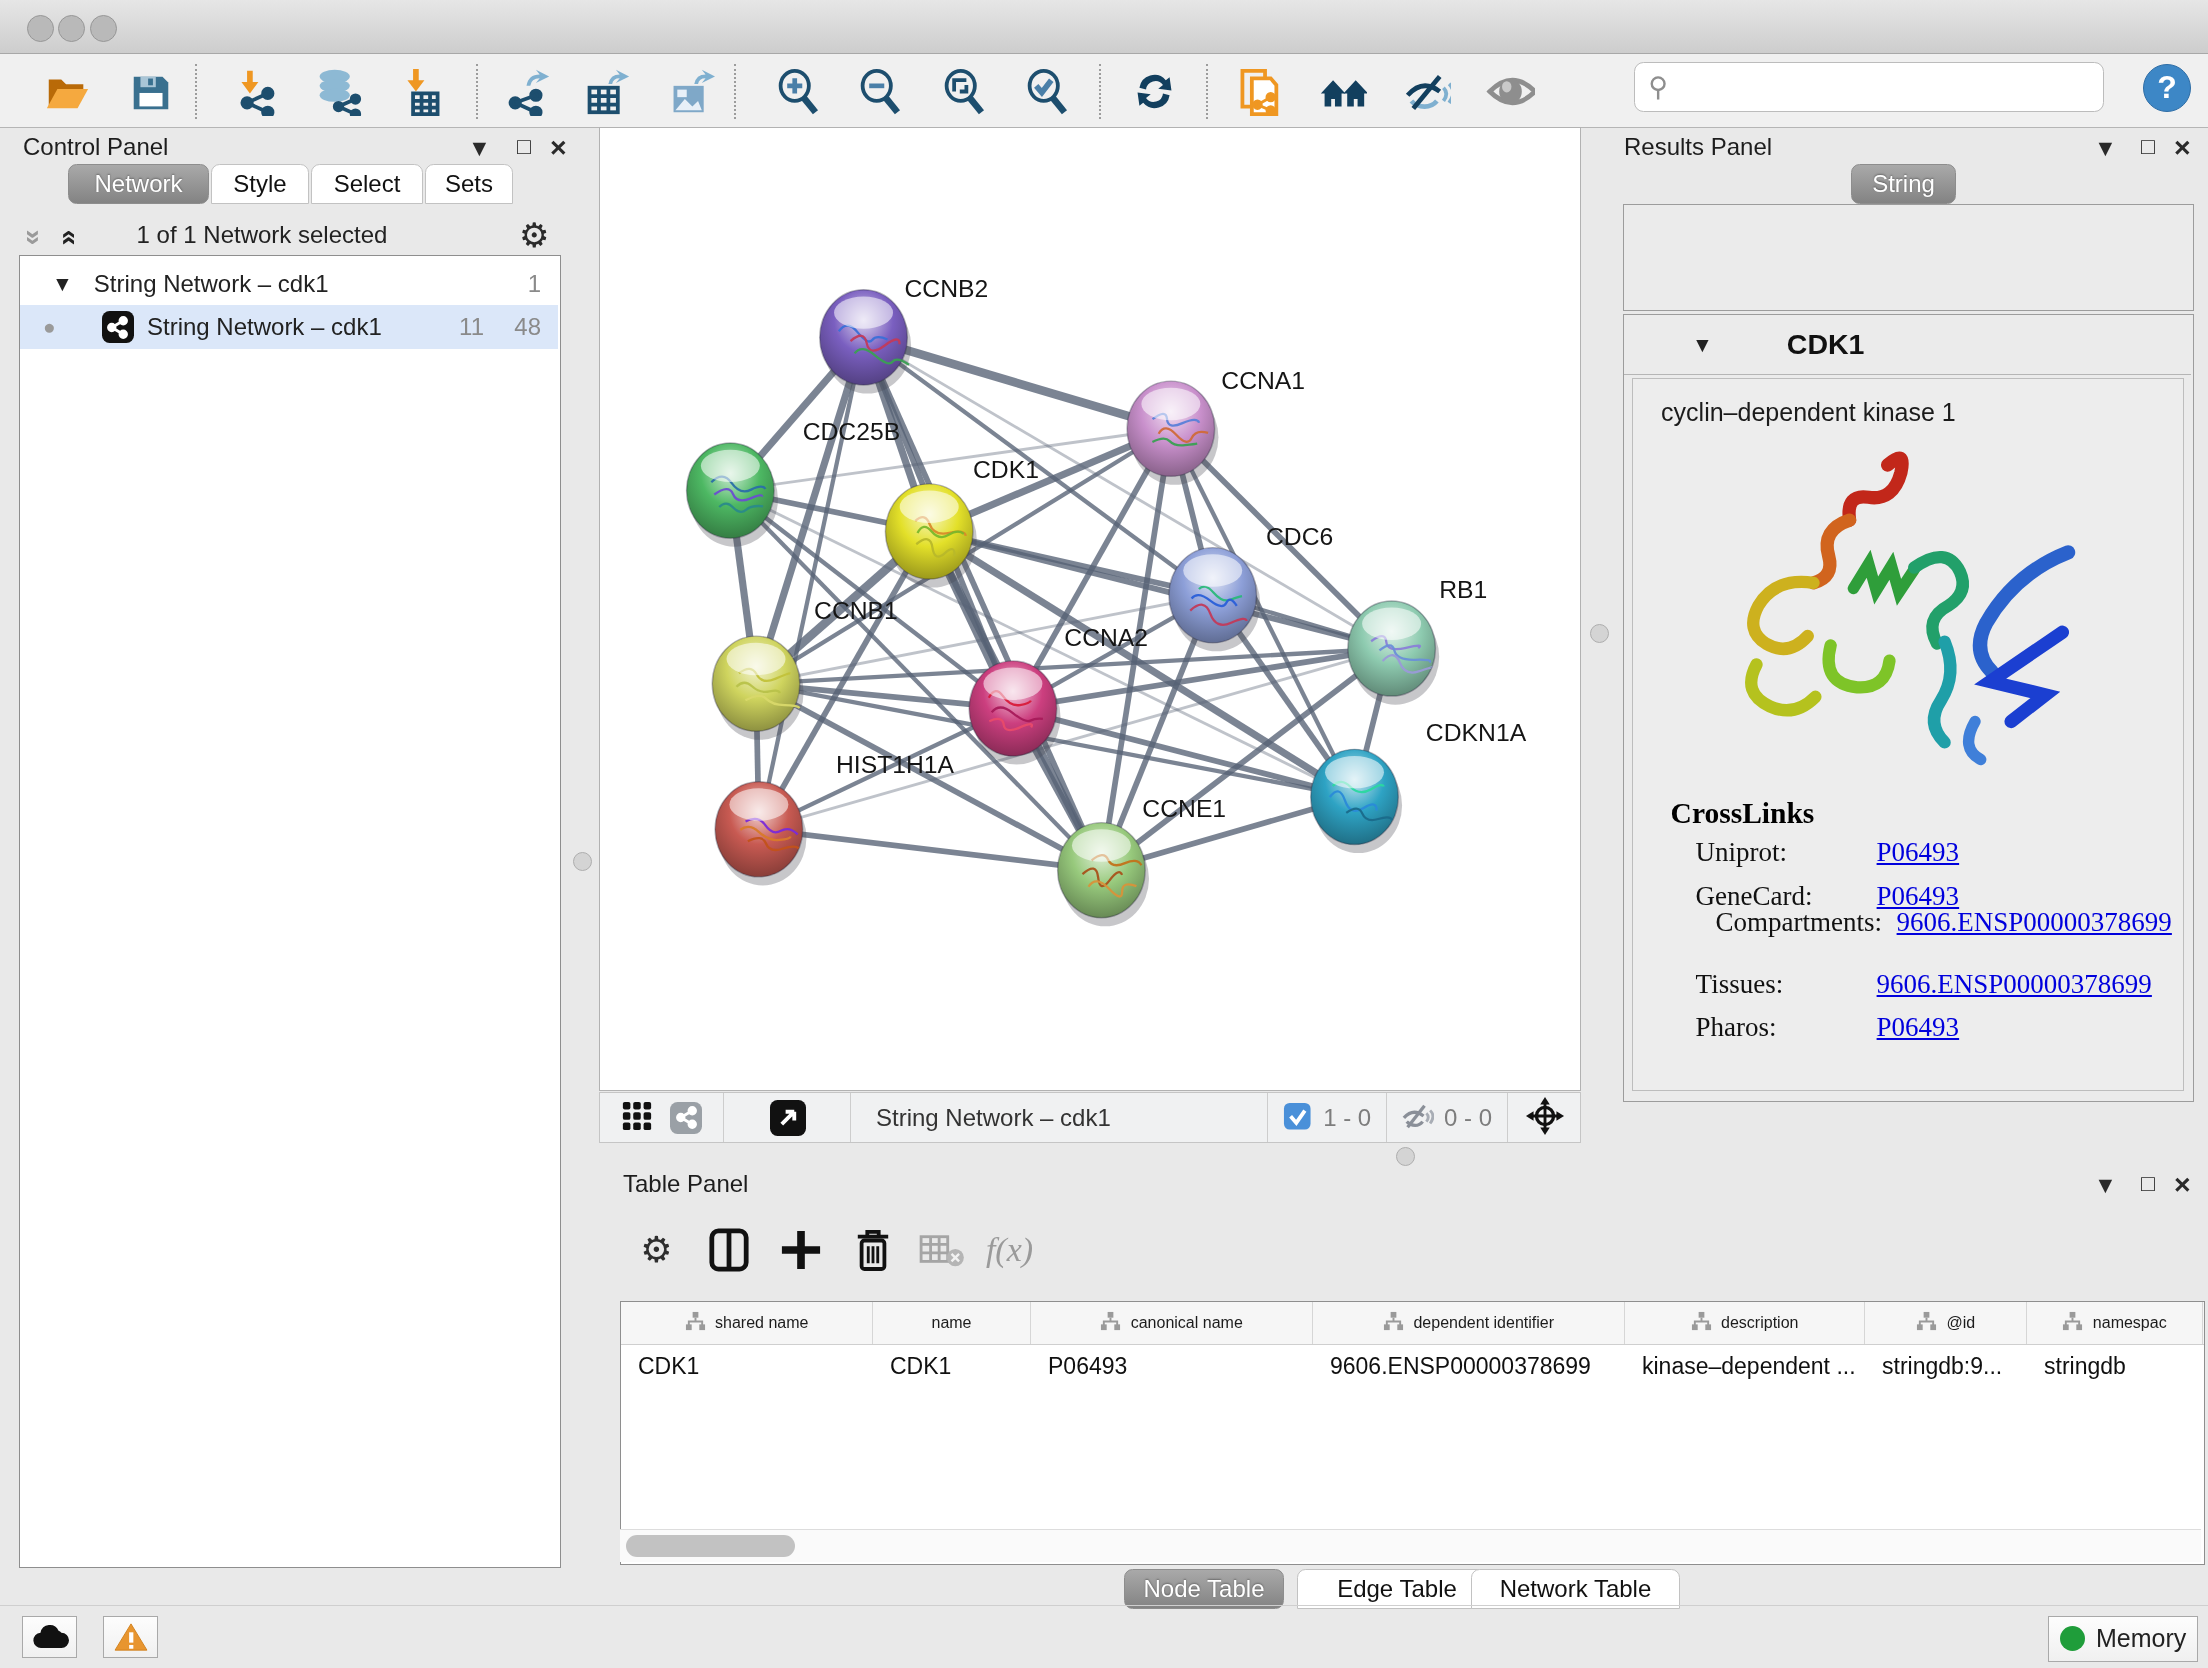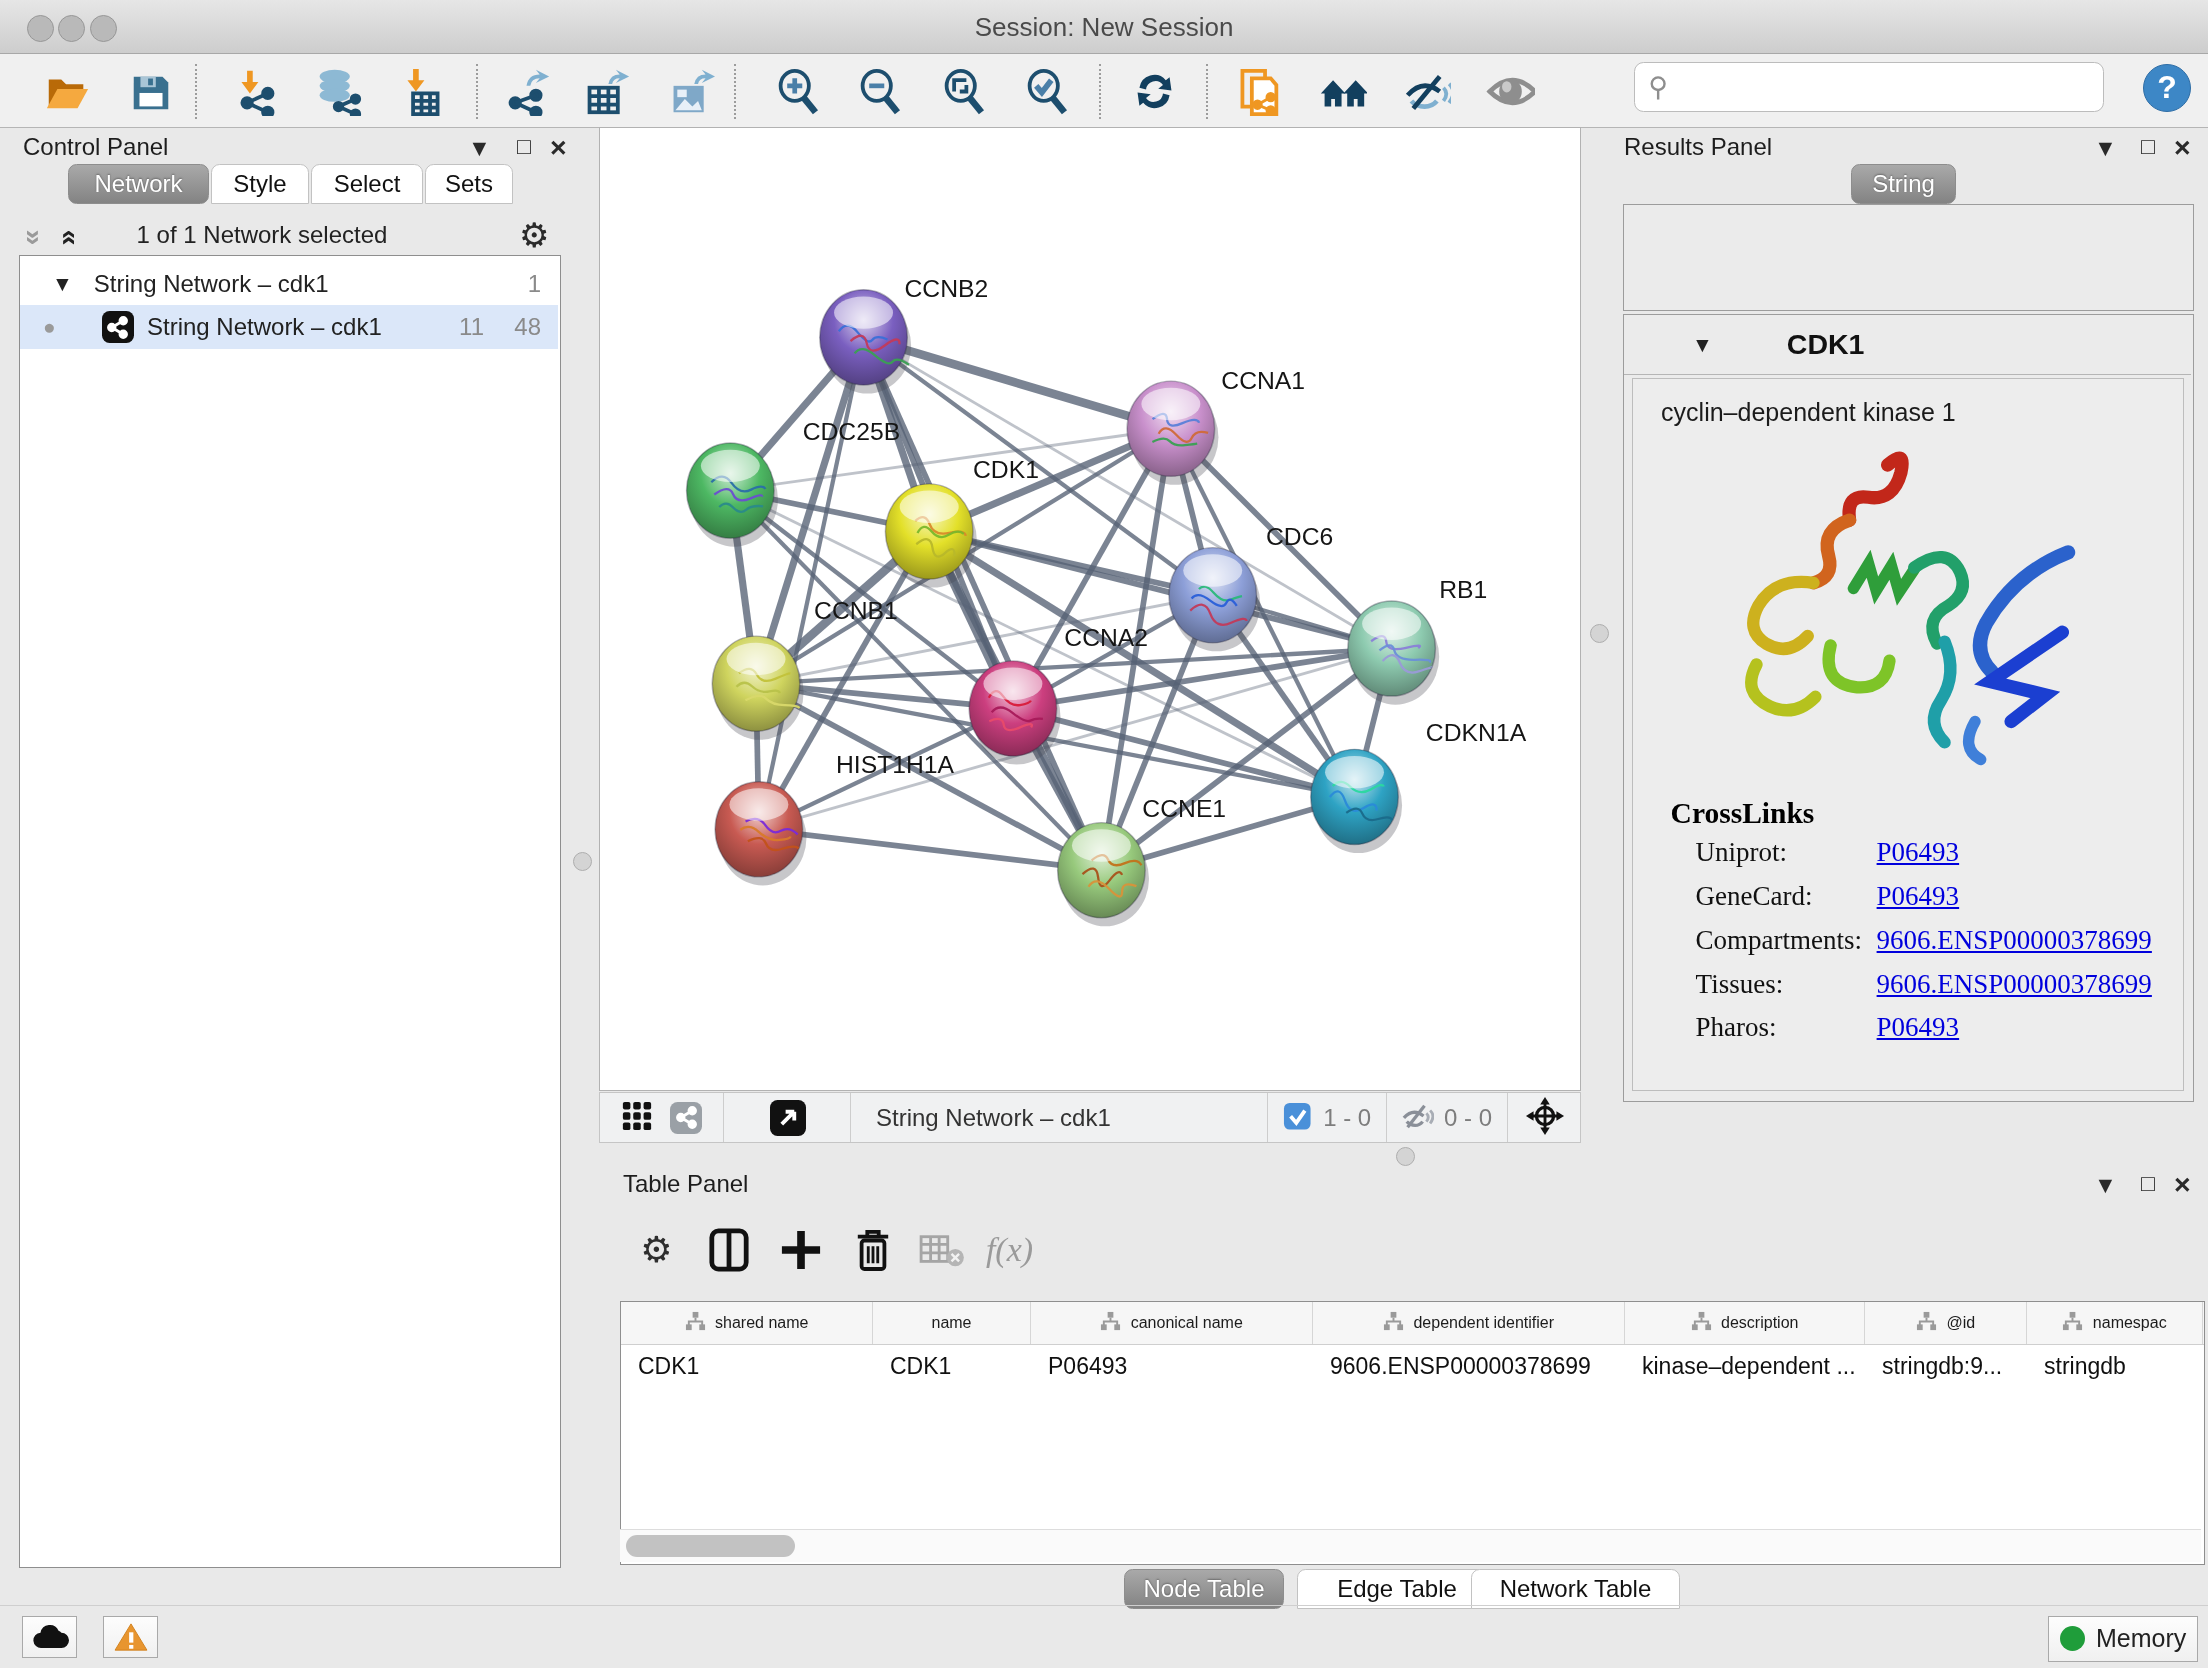--- a/index.html
+++ b/index.html
@@ -86,21 +86,20 @@
   #memory-btn{left:2048px;width:150px;height:46px;gap:11.4px;font-size:25px;}
   #memory-dot{width:25px;height:25px;border-radius:50%;background:#1f9d3a;}
 </style>
 </head>
 <body>
 
 <div id="titlebar" class="abs">
   <div class="light abs" style="left:27px"></div>
   <div class="light abs" style="left:58px"></div>
   <div class="light abs" style="left:90px"></div>
-  <div id="win-title" class="abs">Session: New Session</div>
 </div>
 
 <div id="toolbar" class="abs">
   <span class="tbi abs" style="left:42px">
       <svg width="48" height="48" viewBox="0 0 50 50">
         <path d="M6 40 V12 h13 l5 5 h18 v7 H15 Z" fill="#b96a08"></path>
         <path d="M4 42 L15 22 h32 L36 42 Z" fill="#f5a93f"></path>
       </svg>
     </span>
   <span class="tbi abs" style="left:126px">
@@ -595,21 +594,21 @@
           <path d="M398 112 q-56 22 -86 74 q-16 30 6 52" stroke="#2b62cc" stroke-width="15"></path>
           <path d="M392 196 l-76 52 58 14 -36 28" stroke="#1b3fd1" stroke-width="14"></path>
           <path d="M300 290 q-16 28 6 40" stroke="#3f7fd9" stroke-width="12"></path>
         </g>
       </svg>
     </span>
     <div id="crosslinks-head" class="abs serif">CrossLinks</div>
     <div id="crosslinks">
         <div class="cl-row abs serif" style="top: 458px;"><span>Uniprot:</span><a href="#">P06493</a></div>
         <div class="cl-row abs serif" style="top: 502px;"><span>GeneCard:</span><a href="#">P06493</a></div>
-        <div class="cl-row abs serif" style="top: 546px;"><span>Compartments:</span><a href="#">9606.ENSP00000378699</a></div>
+        <div class="cl-row abs serif" style="top: 528px; margin-left: 20px;"><span>Compartments:</span><a href="#">9606.ENSP00000378699</a></div>
         <div class="cl-row abs serif" style="top: 590px;"><span>Tissues:</span><a href="#">9606.ENSP00000378699</a></div>
         <div class="cl-row abs serif" style="top: 633px;"><span>Pharos:</span><a href="#">P06493</a></div>
       </div>
   </div>
 </div>
 
 <div id="tp-title" class="abs panel-title">Table Panel</div>
 <span id="tp-min" class="abs panel-ctl">▼</span>
 <span id="tp-float" class="abs panel-ctl">□</span>
 <span id="tp-close" class="abs panel-ctl">×</span>

